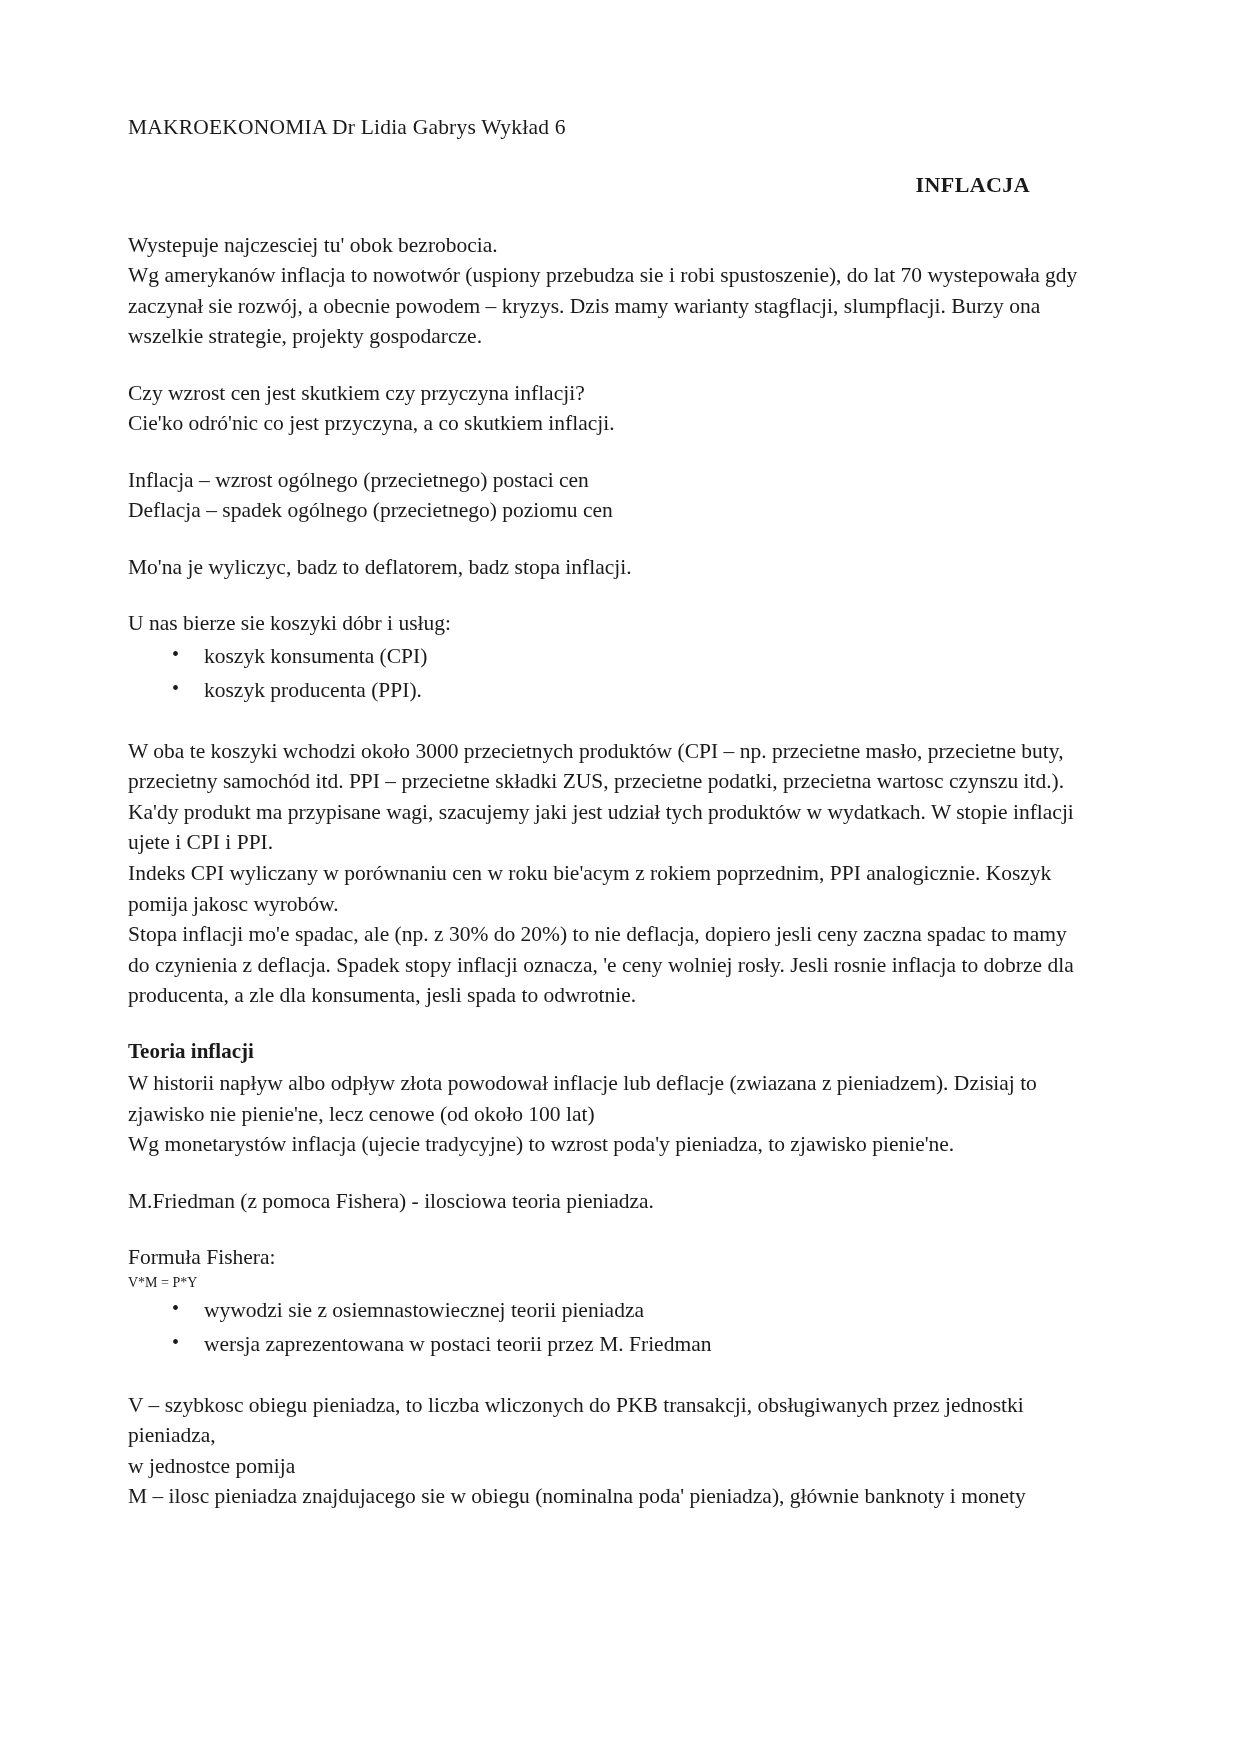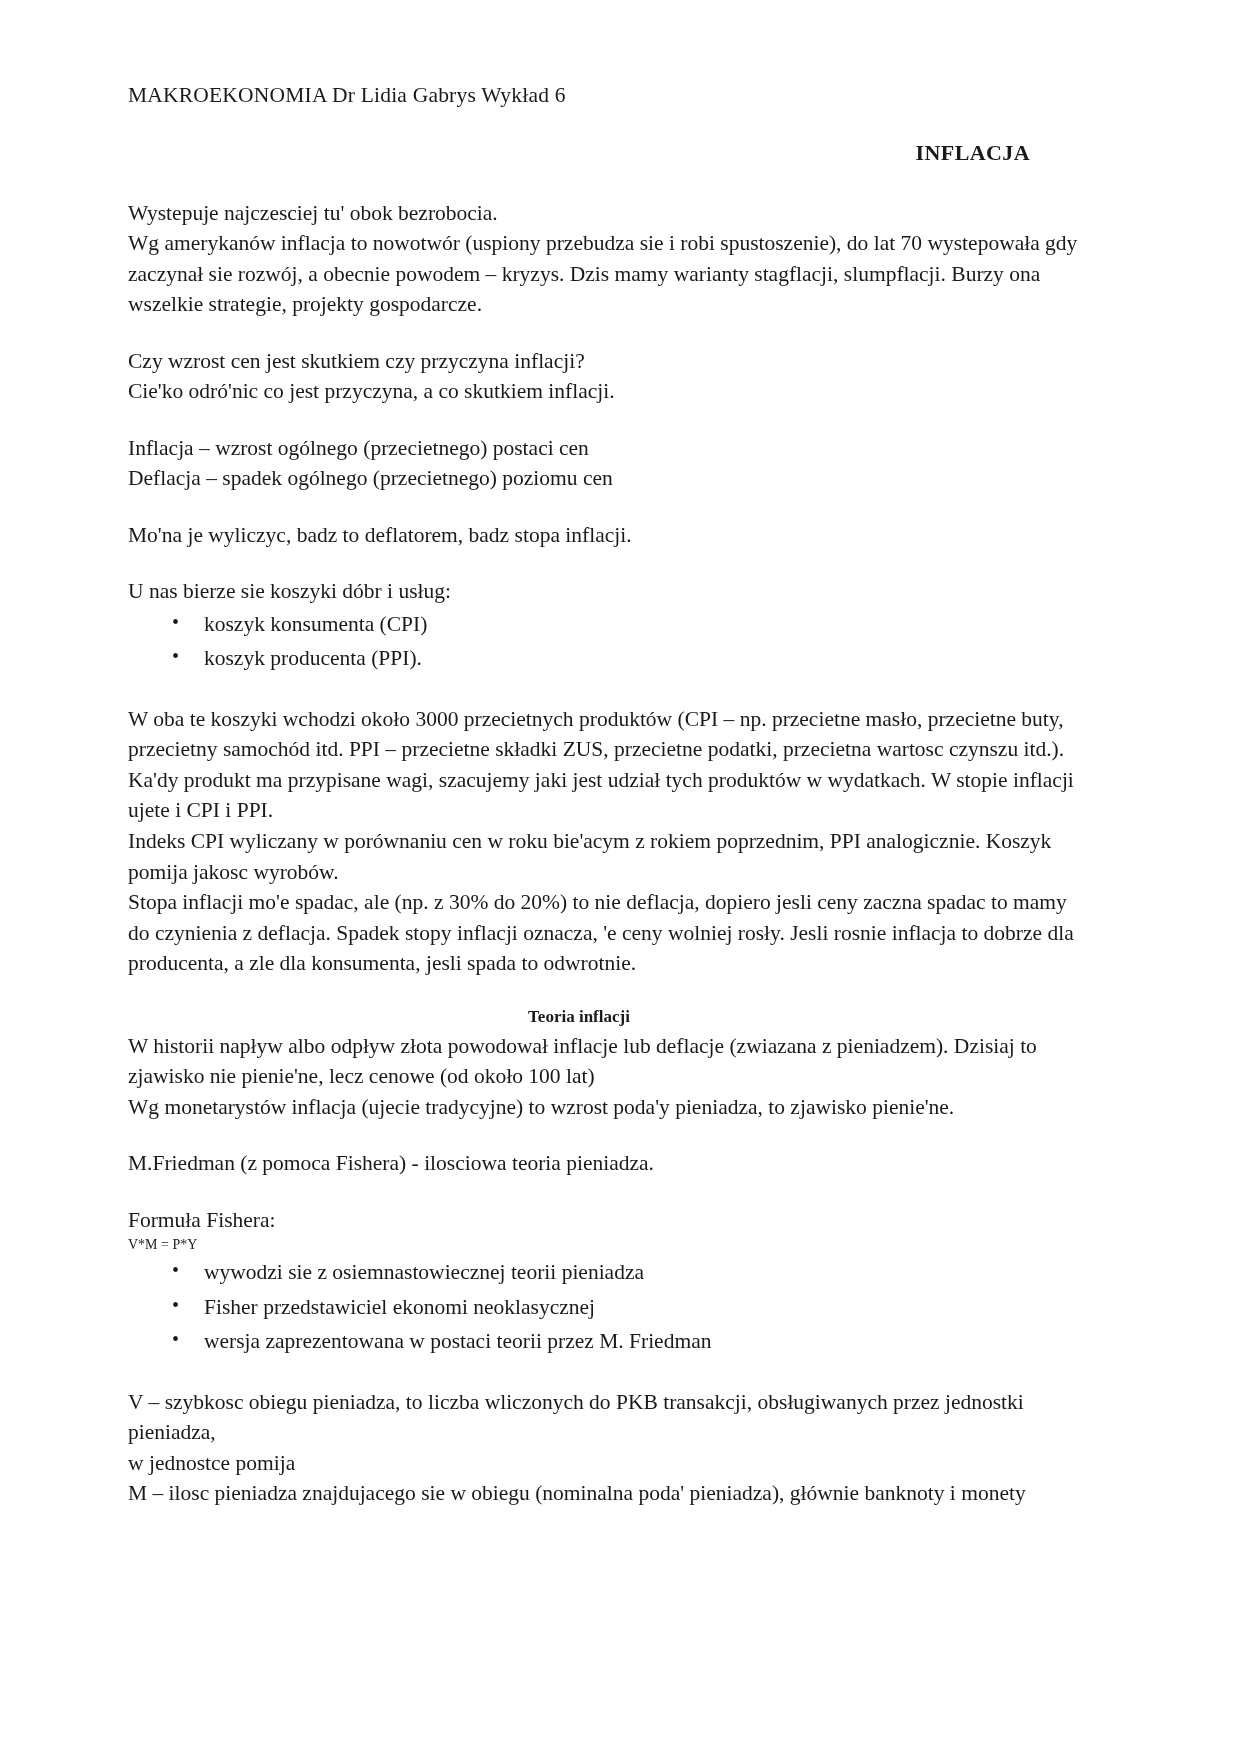--- a/index.html
+++ b/index.html
@@ -7,21 +7,21 @@
     padding: 0;
     background: #ffffff;
   }
   .page {
     width: 1240px;
     height: 1754px;
     margin: 0 auto;
     background: #ffffff;
     position: relative;
     box-sizing: border-box;
-    padding: 80px 150px 0 128px;
+    padding: 112px 150px 0 128px;
     font-family: "Liberation Serif", "DejaVu Serif", serif;
     color: #1a1a1a;
   }
   .doc {
     font-size: 21.5px;
     line-height: 1.42;
   }
   .header-line {
     font-size: 21.5px;
     margin: 0 0 26px 0;
@@ -54,23 +54,23 @@
     margin: 0 0 4px 0;
   }
   ul.bullets li::before {
     content: "\2022";
     position: absolute;
     left: -32px;
     top: -1px;
     font-size: 20px;
   }
   .section-head {
-    text-align: center;
+    text-align: left;
     font-weight: bold;
-    font-size: 17px;
+    font-size: 21px;
     margin: 0 0 2px 0;
     padding-right: 60px;
   }
   .mono-eq {
     font-weight: normal;
     font-size: 14px;
   }
   .tight p {
     margin: 0;
   }
@@ -146,21 +146,20 @@
 
     <div class="spacer"></div>
 
     <div class="para tight">
       <p>Formuła Fishera:</p>
       <p class="mono-eq">V*M = P*Y</p>
     </div>
 
     <ul class="bullets">
       <li>wywodzi sie z osiemnastowiecznej teorii pieniadza</li>
-      <li>Fisher przedstawiciel ekonomi neoklasycznej</li>
       <li>wersja zaprezentowana w postaci teorii przez M. Friedman</li>
     </ul>
 
     <div class="spacer"></div>
 
     <div class="para tight">
       <p>V – szybkosc obiegu pieniadza, to liczba wliczonych do PKB transakcji, obsługiwanych przez jednostki pieniadza,</p>
       <p>w jednostce pomija</p>
       <p>M – ilosc pieniadza znajdujacego sie w obiegu (nominalna poda' pieniadza), głównie banknoty i monety</p>
     </div>

